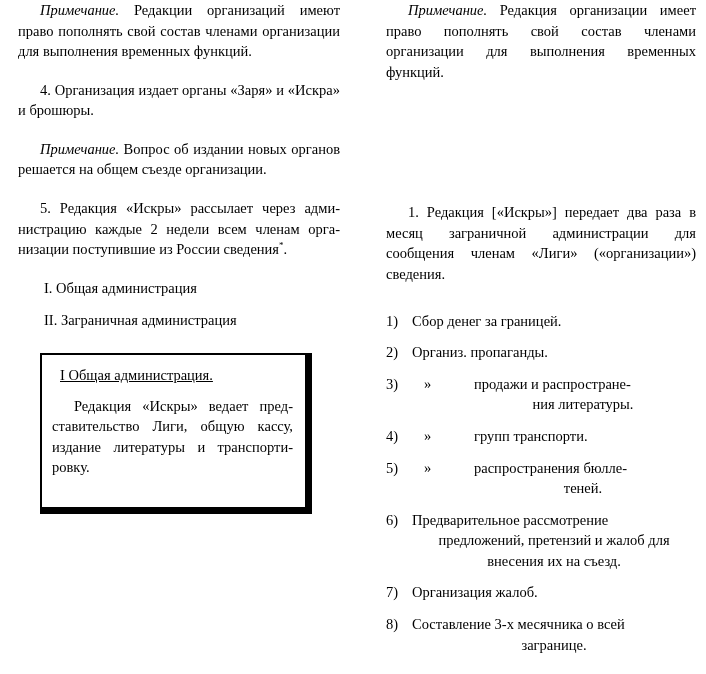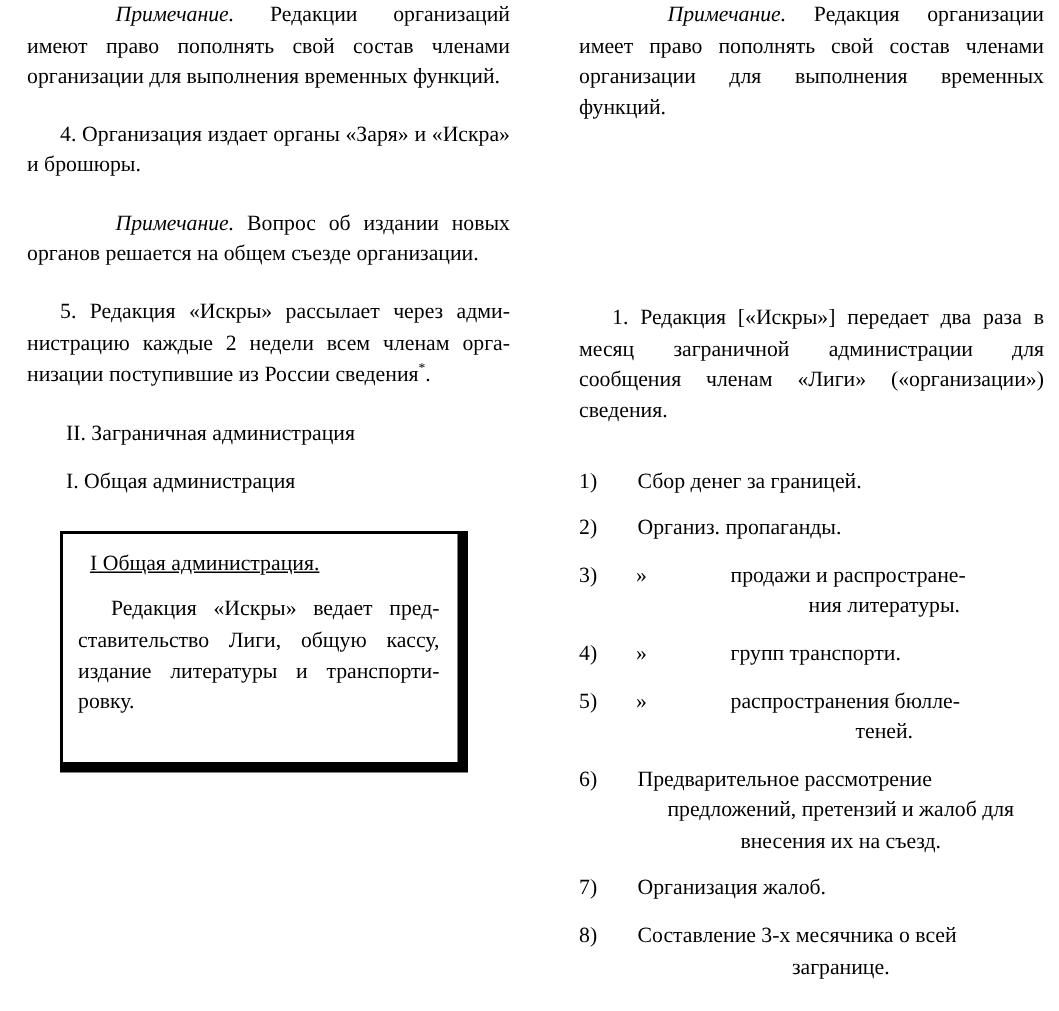--- a/index.html
+++ b/index.html
@@ -38,21 +38,20 @@
     font-size: 14.5px;
     line-height: 1.42;
     text-align: justify;
     text-justify: inter-word;
   }
   p.indent {
     text-indent: 22px;
   }
   .note-word {
     font-style: italic;
-    margin-left: 37px;
   }
   .sup {
     font-size: 9px;
     vertical-align: super;
   }
   .spacer-sm { height: 8px; }
   .spacer-md { height: 16px; }
   .admin-list {
     margin: 18px 0 0 0;
     padding: 0;
@@ -102,21 +101,20 @@
   }
   .num-list li .dittomark {
     flex: 0 0 auto;
     width: 62px;
     text-align: left;
     padding-left: 12px;
     box-sizing: border-box;
   }
   .num-list li .text {
     flex: 1 1 auto;
-    margin-left: 13px;
   }
   .num-list li .text .second {
     display: block;
     text-align: center;
     padding-right: 4px;
   }
   .num-list li .text .second-left {
     display: block;
     text-align: center;
   }
@@ -136,22 +134,22 @@
 
     <div class="spacer-sm"></div>
 
     <p class="indent"><span class="note-word">Примечание.</span><span> Вопрос об издании новых орга­нов решается на общем съезде организации.</span></p>
 
     <div class="spacer-sm"></div>
 
     <p class="indent"><span>5. Редакция «Искры» рассылает через адми­нистрацию каждые 2 недели всем членам орга­низации поступившие из России сведения</span><span class="sup">*</span><span>.</span></p>
 
     <ul class="admin-list">
+      <li>I. Общая администрация</li>
       <li>II. Заграничная администрация</li>
-      <li>I. Общая администрация</li>
     </ul>
 
     <div class="boxed">
       <p class="title">I Общая администрация.</p>
       <p class="indent">Редакция «Искры» ведает пред­ставительство Лиги, общую кассу, издание литературы и транспорти­ровку.</p>
     </div>
 
   </div>
 
   <div class="col col-right">

